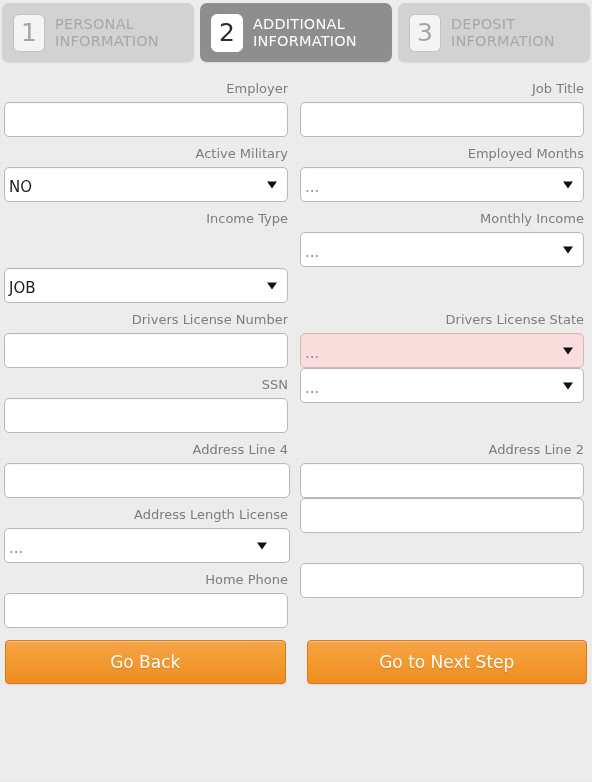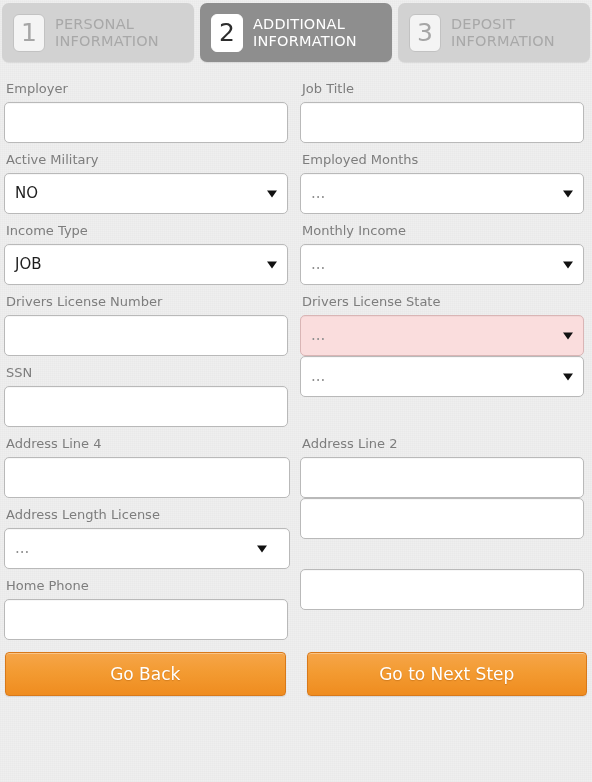--- a/index.html
+++ b/index.html
@@ -93,34 +93,35 @@
   .cell.left { padding-left: 4px; padding-right: 8px; }
   .cell.right { padding-left: 4px; padding-right: 8px; }
 
   .flabel {
     display: block;
     font-size: 13px;
     color: #7d7d7d;
     padding: 9px 0 6px 2px;
     font-family: "DejaVu Sans", sans-serif;
     white-space: nowrap;
+    text-align: right;
   }
 
   .ctrl {
     display: block;
     width: 100%;
-    height: 41px;
+    height: 35px;
     box-sizing: border-box;
     background: #ffffff;
     border: 1px solid #b9b9b9;
     border-radius: 5px;
     font-size: 15px;
     color: #1d1d1d;
     font-family: "DejaVu Sans", sans-serif;
-    padding: 0 10px;
+    padding: 0 4px;
     outline: none;
     box-shadow: inset 0 1px 1px rgba(0,0,0,0.035);
   }
   .ctrl.narrow { width: 286px; }
 
   .select-wrap { position: relative; }
   .select-wrap .ctrl {
     appearance: none;
     -webkit-appearance: none;
     -moz-appearance: none;
@@ -231,21 +232,21 @@
           <div class="ctrl placeholder-dim" style="line-height:39px;">...</div>
           <span class="arrow"></span>
         </div>
       </div>
     </div>
 
     <div class="row">
       <div class="cell left">
         <label class="flabel">Income Type</label>
         <div class="select-wrap">
-          <div class="ctrl" style="line-height:39px;">JOB</div>
+          <div class="ctrl" style="line-height:39px;margin-top:36px;">JOB</div>
           <span class="arrow"></span>
         </div>
       </div>
       <div class="cell right">
         <label class="flabel">Monthly Income</label>
         <div class="select-wrap">
           <div class="ctrl placeholder-dim" style="line-height:39px;">...</div>
           <span class="arrow"></span>
         </div>
       </div>

